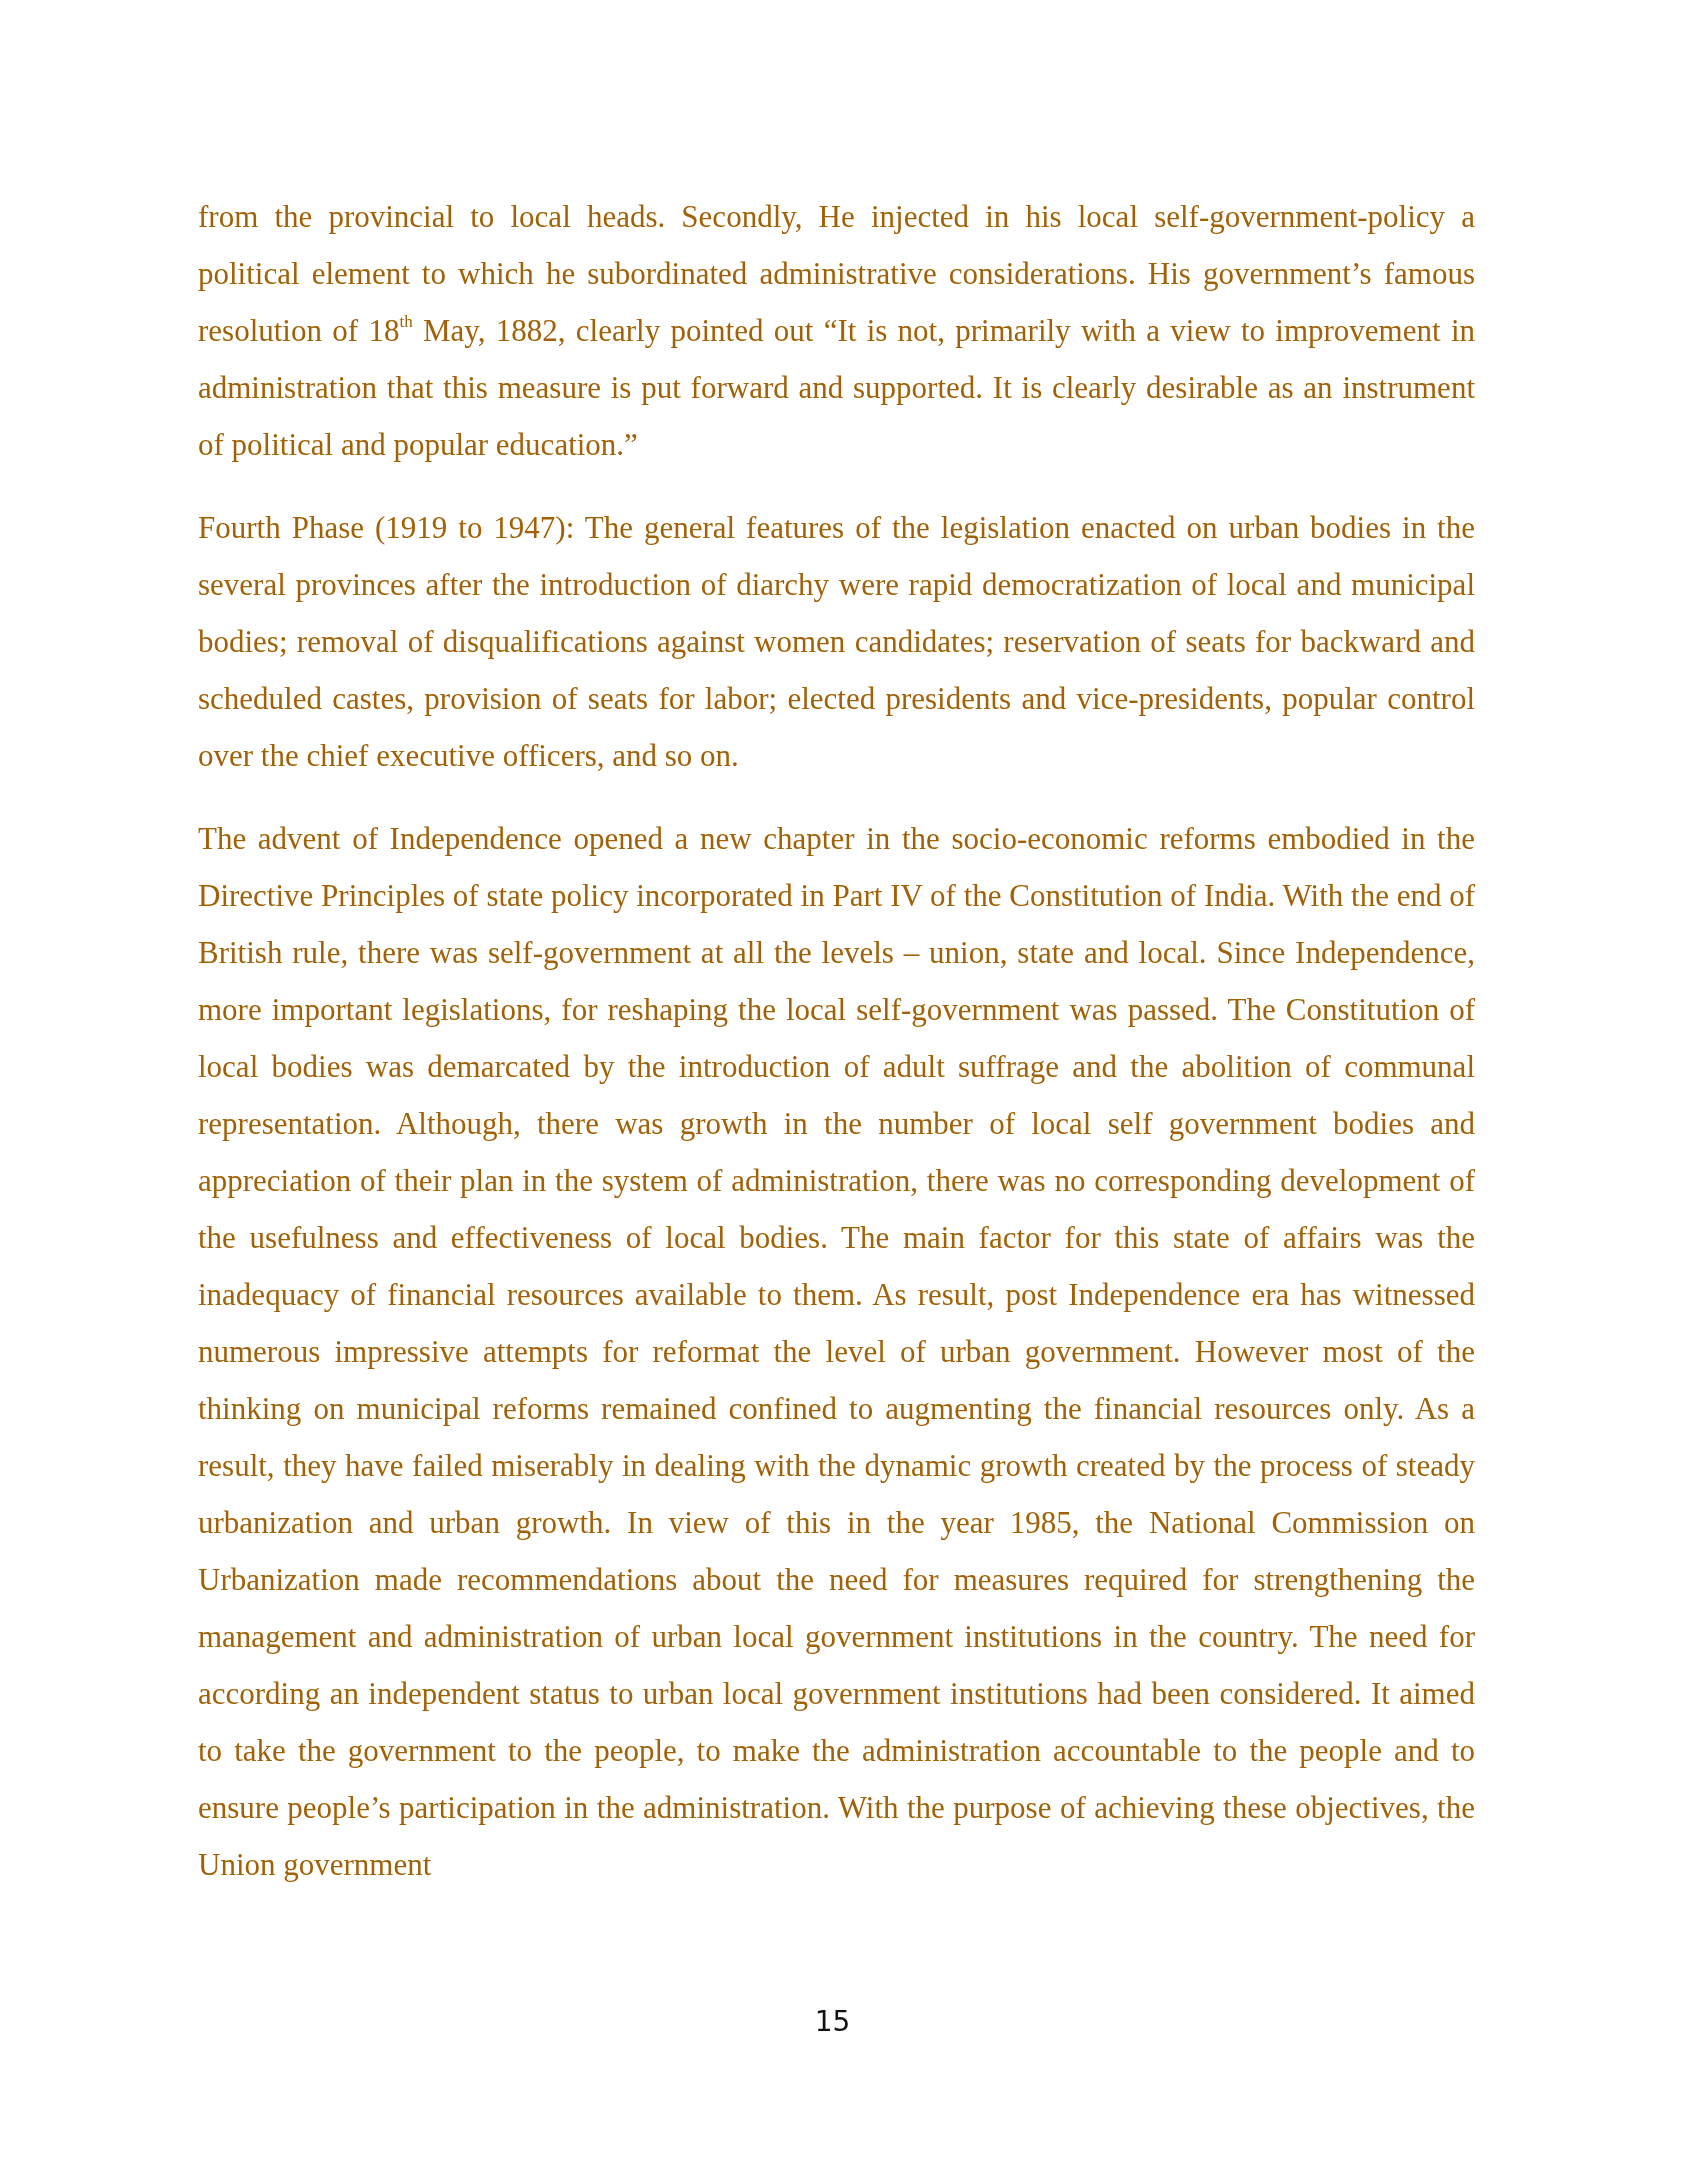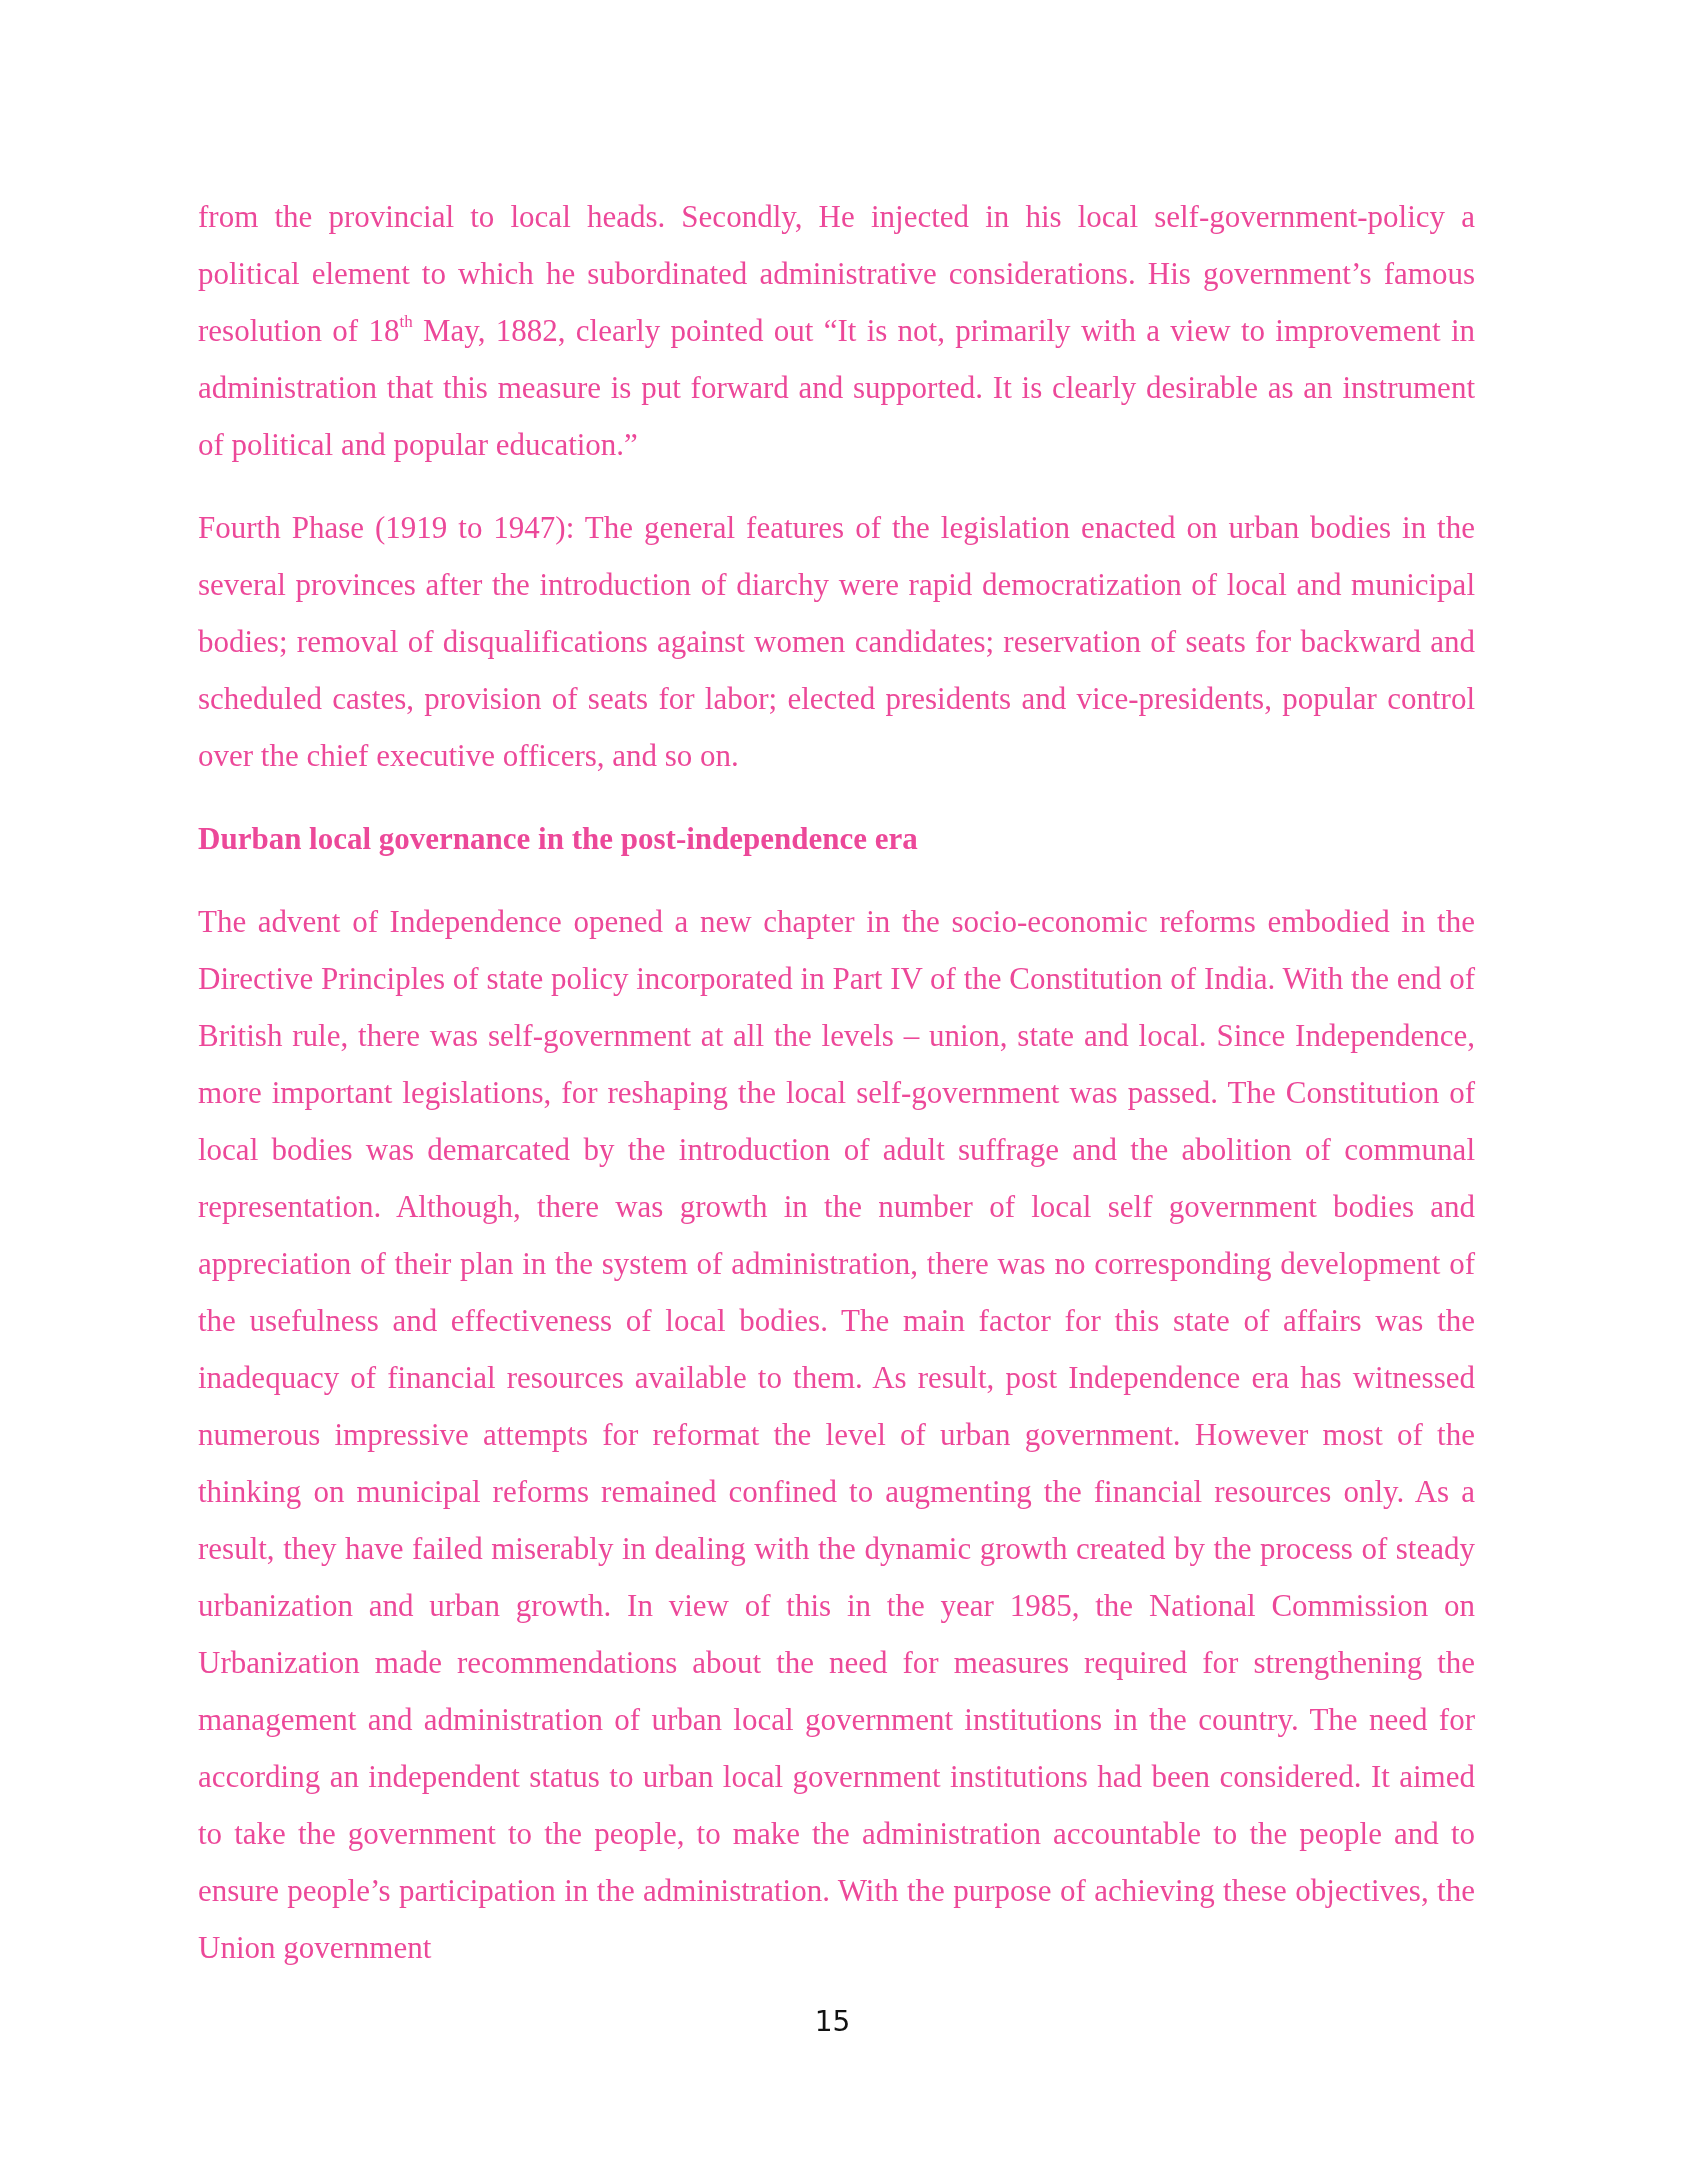--- a/index.html
+++ b/index.html
@@ -14,21 +14,21 @@
       overflow: hidden;
     }
     .page {
       position: absolute;
       left: 198px;
       top: 188px;
       width: 1277px;
       font-family: "Liberation Serif", serif;
       font-size: 31px;
       line-height: 57px;
-      color: #ec4899;
+      color: #a16207;
     }
     .para {
       margin: 0 0 26px 0;
       text-align: justify;
       text-align-last: left;
     }
     .heading {
       margin: 0 0 26px 0;
       font-weight: bold;
     }
@@ -54,19 +54,18 @@
     }
   </style>
 </head>
 <body>
 
 <div class="page">
   <p class="para"><span>from the provincial to local heads. Secondly, He injected in his local self-government-policy a political element to which he subordinated administrative considerations. His government’s famous resolution of 18</span><sup>th</sup><span> May, 1882, clearly pointed out “It is not, primarily with a view to improvement in administration that this measure is put forward and supported.  It is clearly desirable as an instrument of political and popular education.”</span></p>
 
   <p class="para"><span class="b">Fourth Phase</span><span> (1919 to 1947): The general features of the legislation enacted on urban bodies in the several provinces after the introduction of diarchy were rapid democratization of local and municipal bodies; removal of disqualifications against women candidates; reservation of seats for backward and scheduled castes, provision of seats for labor; elected presidents and vice-presidents, popular control over the chief executive officers, and so on.</span></p>
 
-  <p class="heading">Durban local governance in the post-independence era</p>
 
   <p class="para">The advent of Independence opened a new chapter in the socio-economic reforms embodied in the Directive Principles of state policy incorporated in Part IV of the Constitution of India. With the end of British rule, there was self-government at all the levels – union, state and local. Since Independence, more important legislations, for reshaping the local self-government was passed. The Constitution of local bodies was demarcated by the introduction of adult suffrage and the abolition of communal representation. Although, there was growth in the number of local self government bodies and appreciation of their plan in the system of administration, there was no corresponding development of the usefulness and effectiveness of local bodies. The main factor for this state of affairs was the inadequacy of financial resources available to them. As result, post Independence era has witnessed numerous impressive attempts for reformat the level of urban government. However most of the thinking on municipal reforms remained confined to augmenting the financial resources only. As a result, they have failed miserably in dealing with the dynamic growth created by the process of steady urbanization and urban growth. In view of this in the year 1985, the National Commission on Urbanization made recommendations about the need for measures required for strengthening the management and administration of urban local government institutions in the country. The need for according an independent status to urban local government institutions had been considered. It aimed to take the government to the people, to make the administration accountable to the people and to ensure people’s participation in the administration. With the purpose of achieving these objectives, the Union government</p>
 </div>
 
 <div class="page-number">15</div>
 
 
 </body></html>

